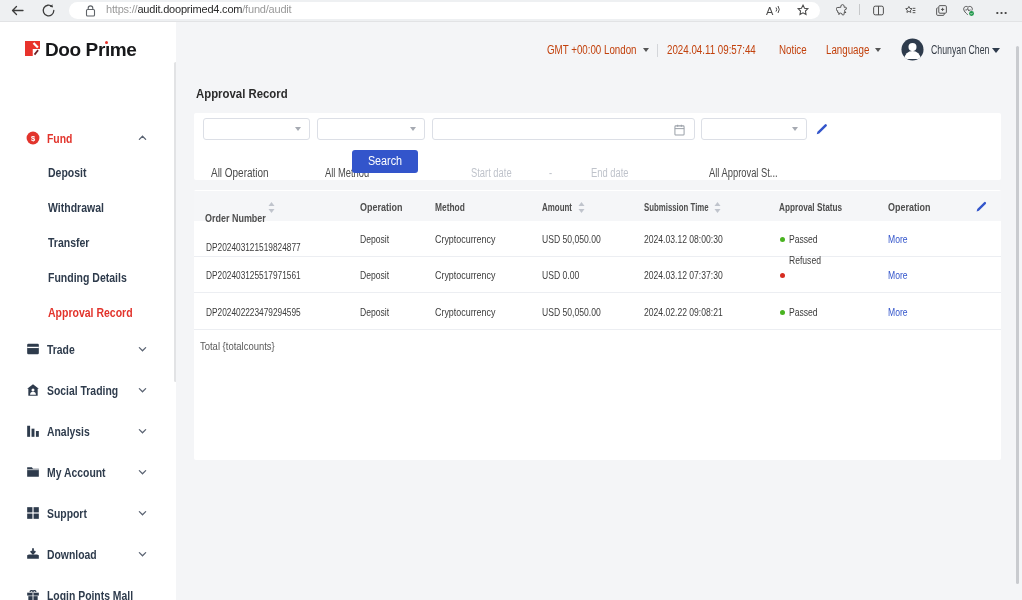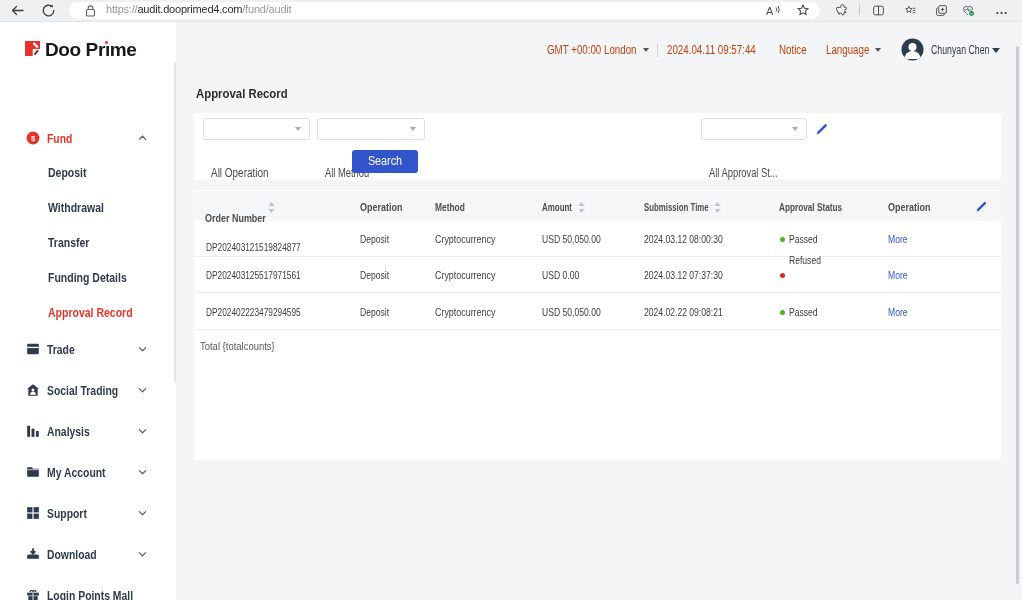--- a/index.html
+++ b/index.html
@@ -255,20 +255,30 @@
 
   <div class="card" style="top:113px;height:67px"></div>
   <div class="sel" style="left:202.5px;top:118px;width:107px">
       <span class="lab"><span class="s83">All Operation</span></span>
       <span class="caret" style="right:8px"></span>
     </div>
   <div class="sel" style="left:316.5px;top:118px;width:108.5px">
       <span class="lab"><span class="s">All Method</span></span>
       <span class="caret" style="right:8px"></span>
     </div>
+  <div class="sel" style="left:432px;top:118px;width:263px">
+    <span class="lab ph" style="left:38px"><span class="s">Start date</span></span>
+    <span class="lab ph" style="left:116px"><span class="s">-</span></span>
+    <span class="lab ph" style="left:158px"><span class="s">End date</span></span>
+    <svg class="abs" style="right:9px;top:5px" width="11" height="12" viewBox="0 0 12 13">
+        <rect x="1" y="2" width="10" height="10" rx="1" fill="none" stroke="#9aa0a8" stroke-width="1.1"></rect>
+        <path d="M1 5h10" stroke="#9aa0a8" stroke-width="1.1"></path>
+        <path d="M4 .8V3M8 .8V3" stroke="#9aa0a8" stroke-width="1.1"></path>
+      </svg>
+  </div>
   <div class="sel" style="left:700.5px;top:118px;width:106.5px">
       <span class="lab"><span class="s">All Approval St...</span></span>
       <span class="caret" style="right:8px"></span>
     </div>
   <svg class="abs" style="left:815px;top:122px" width="14" height="14" viewBox="0 0 24 24">
       <path d="M3 21l1.2-4.2L16.8 4.2a2.1 2.1 0 0 1 3 3L7.2 19.8z" fill="#3355cb"></path>
     </svg>
   <div id="searchbtn"><span class="s9" style="transform-origin:50% 50%">Search</span></div>
 
   <div class="card" style="top:190px;height:270px"></div>

